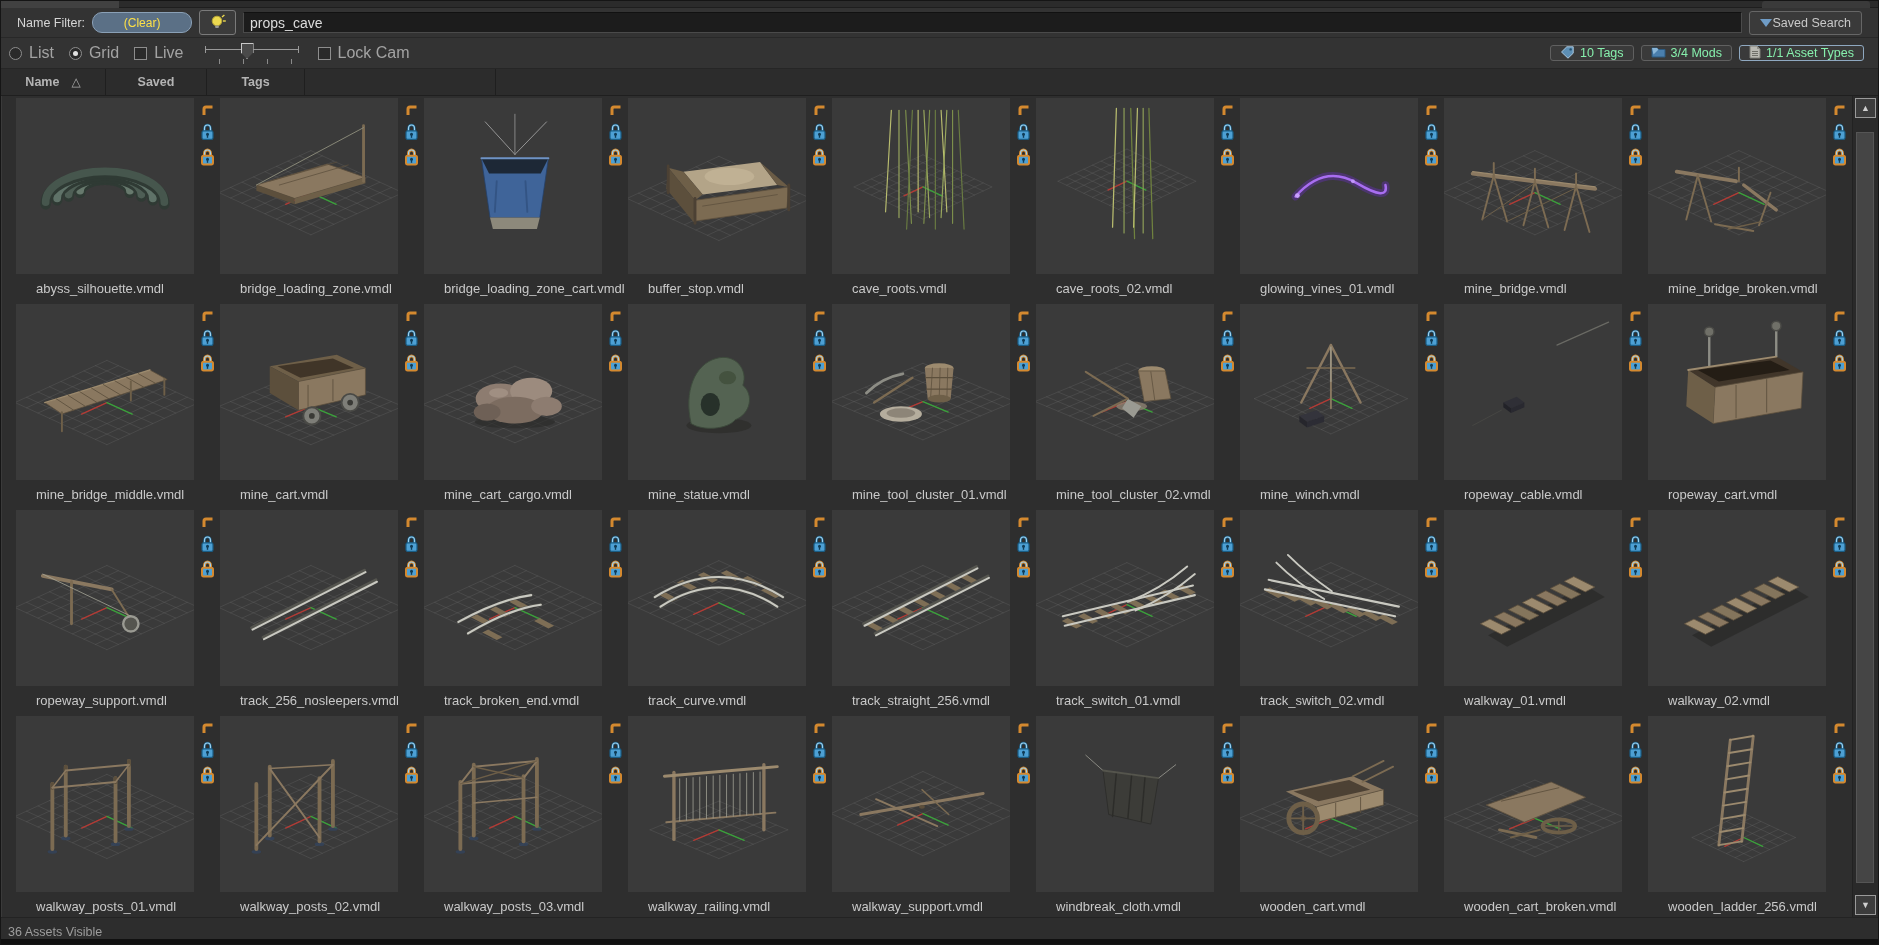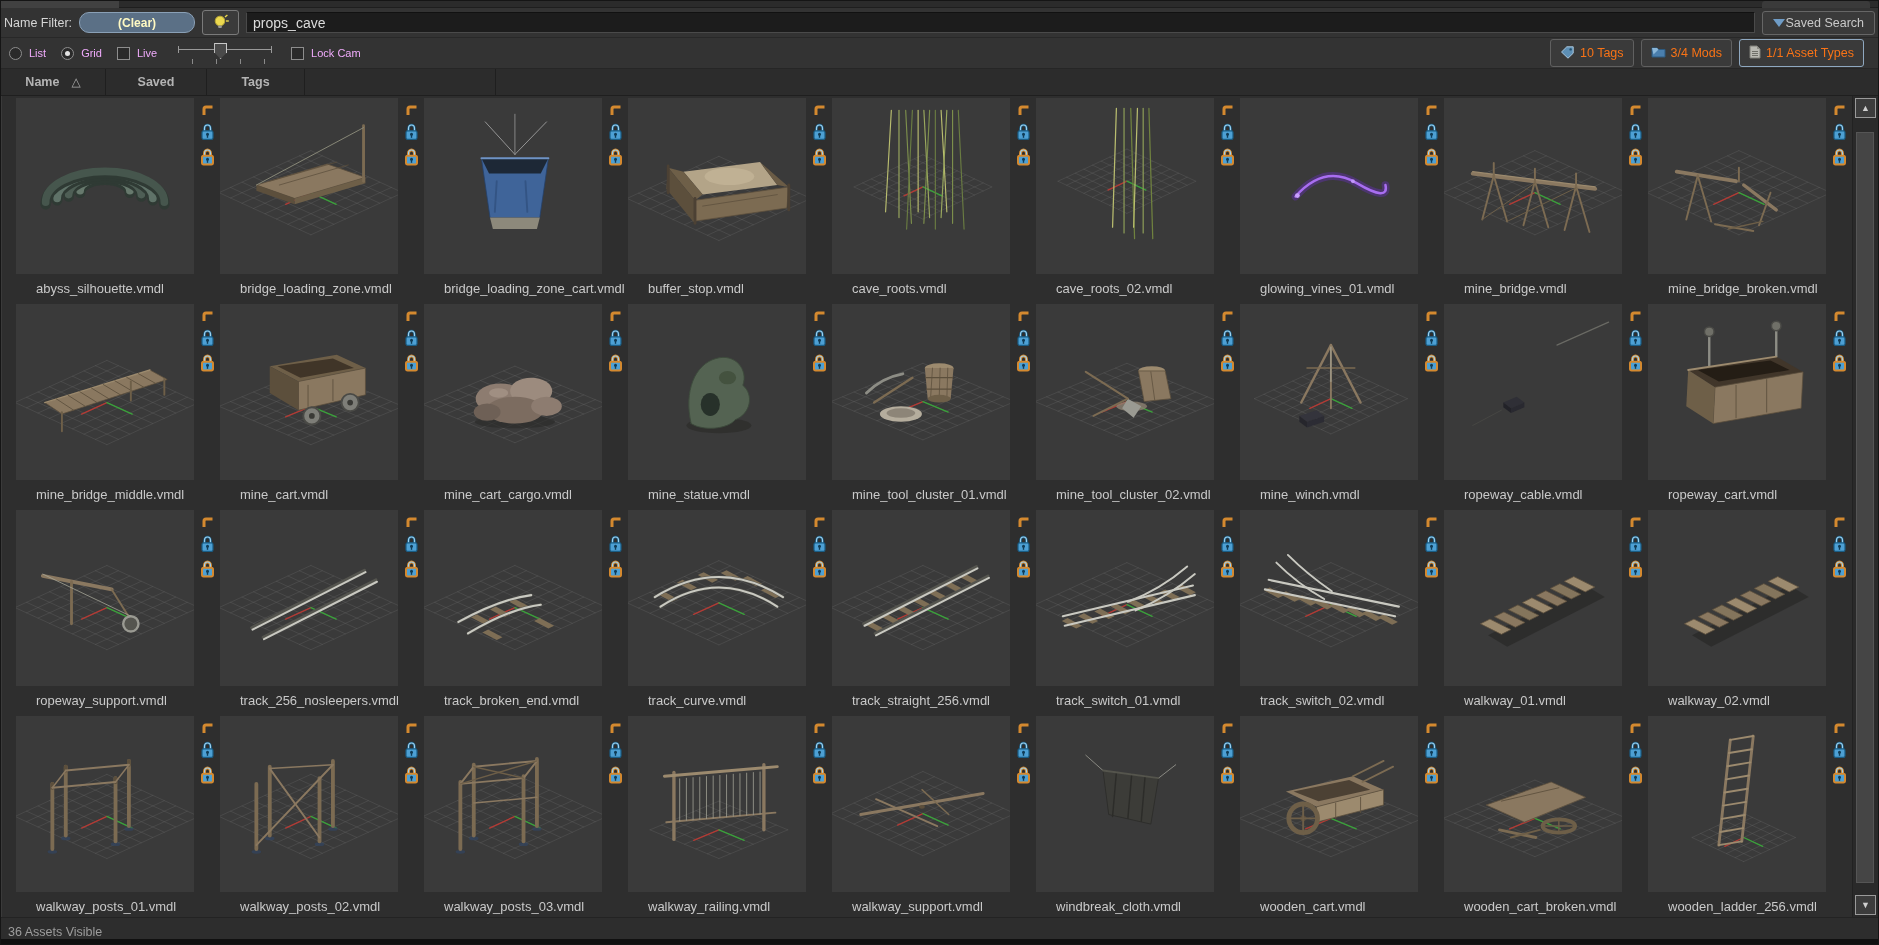--- a/index.html
+++ b/index.html
@@ -7,50 +7,50 @@
   body { font-family:"Liberation Sans", sans-serif; }
   .app { position:relative; width:1879px; height:945px; background:#2d2d2d; color:#ddd;
          display:flex; flex-direction:column; overflow:hidden; border:1px solid #151515; }
 
   
   .top-strip { height:7px; background:#2b2b2b; border-bottom:1px solid #1e1e1e; position:relative; }
   .top-strip::before { content:''; position:absolute; left:0; top:0; width:118px; height:7px; background:#414141; }
   .top-strip::after  { content:''; position:absolute; right:8px; top:0; width:108px; height:7px; background:#3a3a3a; border-radius:3px 3px 0 0; }
 
   
-  .filter-bar { height:30px; background:#333; display:flex; align-items:center; gap:7px; padding:0 3px;
+  .filter-bar { height:30px; background:#333; display:flex; align-items:center; gap:7px; padding:0 16px;
                 border-bottom:1px solid #282828; }
   .lbl { font-size:12.5px; color:#d6d6d6; white-space:nowrap; }
-  .clear-btn { width:116px; height:21px; border-radius:10px; background:#5b7086; border:1px solid #8aa0b6;
-               color:#fef9c3; font-size:12px; font-family:inherit; cursor:default;font-weight:bold; }
+  .clear-btn { width:100px; height:21px; border-radius:10px; background:#5b7086; border:1px solid #8aa0b6;
+               color:#fde047; font-size:12px; font-family:inherit; cursor:default; }
   .bulb-btn { width:37px; height:25px; background:#3b3b3b; border:1px solid #7a7a7a; border-radius:3px;
               display:flex; align-items:center; justify-content:center; cursor:default; }
   .filter-input { flex:1; height:21px; background:#1c1c1c; border:1px solid #4a4a4a; border-top-color:#111;
                   color:#dcdcdc; font-size:14px; padding:0 6px; font-family:inherit; }
   .saved-search { height:24px; padding:0 10px; background:#3a3a3a; border:1px solid #666; border-radius:3px;
                   color:#c9c9c9; font-size:12.5px; display:flex; align-items:center; gap:0; font-family:inherit; cursor:default; }
   .dd-tri { width:0; height:0; border-left:6px solid transparent; border-right:6px solid transparent; border-top:8px solid #6f9cc6; }
 
   
   .view-bar { height:31px; background:#333; display:flex; align-items:center; padding:0 8px;
               border-bottom:1px solid #262626; }
   .vgroup { display:flex; align-items:center; gap:7px; }
   .vright { margin-left:auto; display:flex; align-items:center; gap:7px; padding-right:6px; }
   .radio { width:13px; height:13px; border-radius:50%; border:1px solid #8d8d8d; background:#2a2a2a; position:relative; }
   .radio.sel::after { content:''; position:absolute; inset:3px; border-radius:50%; background:#e2e2e2; }
-  .opt-lbl { font-size:11px; color:#f0abfc; margin-right:8px; }
+  .opt-lbl { font-size:16px; color:#a3a3a3; margin-right:8px; }
   .checkbox { width:13px; height:13px; border:1px solid #8d8d8d; background:#2a2a2a; }
   .slider { width:94px; height:24px; position:relative; margin:0 12px 0 6px; }
   .slider .track { position:absolute; left:0; right:0; top:8px; height:1px; background:#999; }
   .slider .endt { position:absolute; top:5px; width:1px; height:7px; background:#999; }
   .slider .handle { position:absolute; left:36px; top:2px; width:13px; height:16px; background:#4a4a4a;
                     border:1px solid #c9c9c9; clip-path:polygon(0 0,100% 0,100% 58%,50% 100%,0 58%); }
   .slider .tick { position:absolute; top:18px; width:1px; height:5px; background:#8a8a8a; }
-  .vbtn { height:28px; padding:0 9px; background:#3a3a3a; border:1px solid #606060; border-radius:3px;
-          color:#f97316; font-size:12.5px; display:flex; align-items:center; gap:5px; font-family:inherit; cursor:default; }
+  .vbtn { height:16px; padding:0 9px; background:#3a3a3a; border:1px solid #606060; border-radius:3px;
+          color:#86efac; font-size:12.5px; display:flex; align-items:center; gap:5px; font-family:inherit; cursor:default; }
   .vbtn.hl { border-color:#8fa8c0; }
 
   
   .col-header { height:27px; background:#2c2c2c; border-bottom:1px solid #1f1f1f; display:flex; align-items:stretch; }
   .hcell { display:flex; align-items:center; justify-content:center; gap:12px; border-right:1px solid #1f1f1f;
            font-size:12.5px; font-weight:bold; color:#b4b4b4; }
   .hc-name{ width:105px; } .hc-type{ width:101px; } .hc-tags{ width:98px; } .hc-mod{ width:102px;margin-top:43px; }
   .hc-pad { width:89px; border-right:1px solid #1f1f1f; }
   .hc-fill { flex:1; }
   .sort-tri { color:#a8a8a8; font-size:12px; font-weight:normal; }

